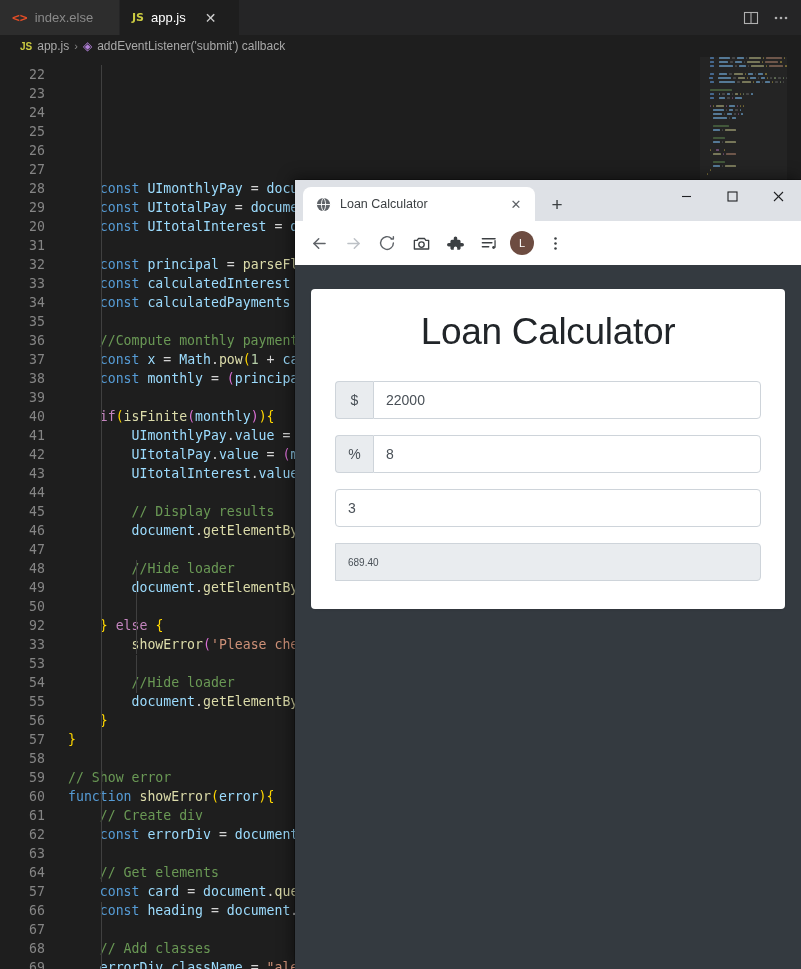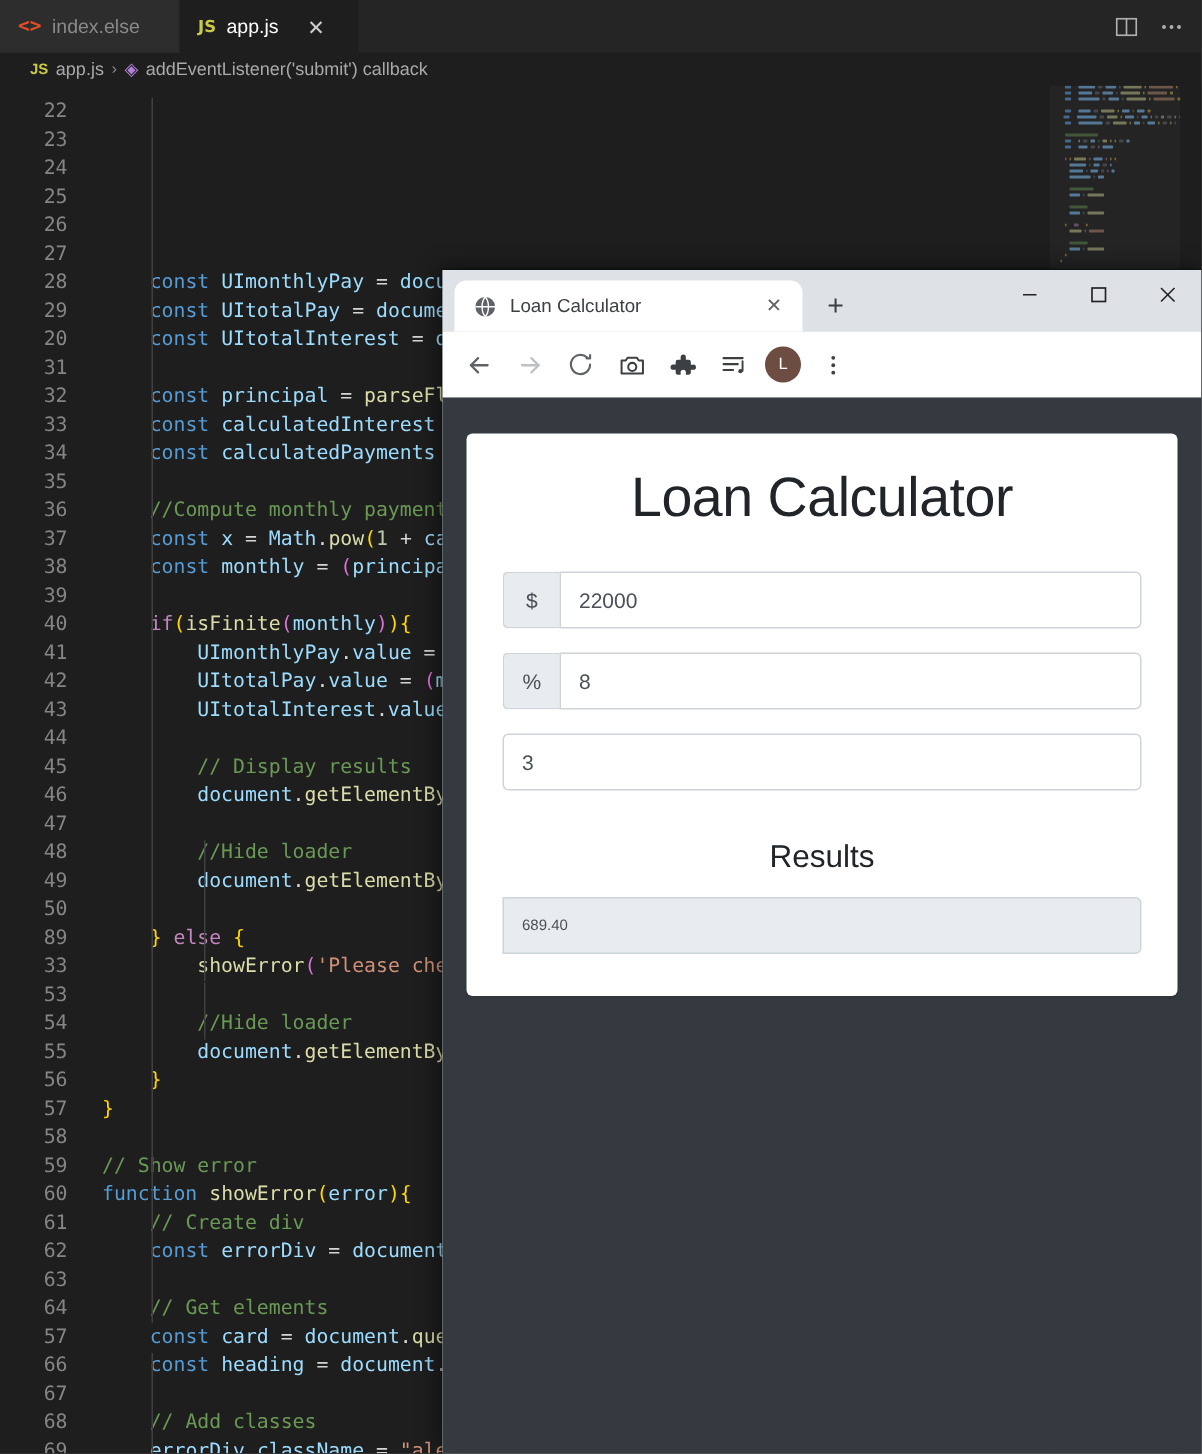--- a/index.html
+++ b/index.html
@@ -426,21 +426,21 @@
           <div>41</div>
           <div>42</div>
           <div>43</div>
           <div>44</div>
           <div>45</div>
           <div>46</div>
           <div>47</div>
           <div>48</div>
           <div>49</div>
           <div>50</div>
-          <div>89</div>
+          <div>92</div>
           <div>33</div>
           <div>53</div>
           <div>54</div>
           <div>55</div>
           <div>56</div>
           <div>57</div>
           <div>58</div>
           <div>59</div>
           <div>60</div>
           <div>61</div>
@@ -858,21 +858,20 @@
         <div class="input-group">
           <span class="addon">%</span>
           <input class="form-control" type="text" value="8" style="">
         </div>
 
         <div class="input-group">
           <input class="form-control solo" type="text" value="3" style="">
         </div>
 
 
-        <div class="results-title">Results</div>
 
         <div class="result-row">
           <span class="result-value">689.40</span>
         </div>
       </div>
     </div>
   </div>
 </div>
 
 </body></html>

